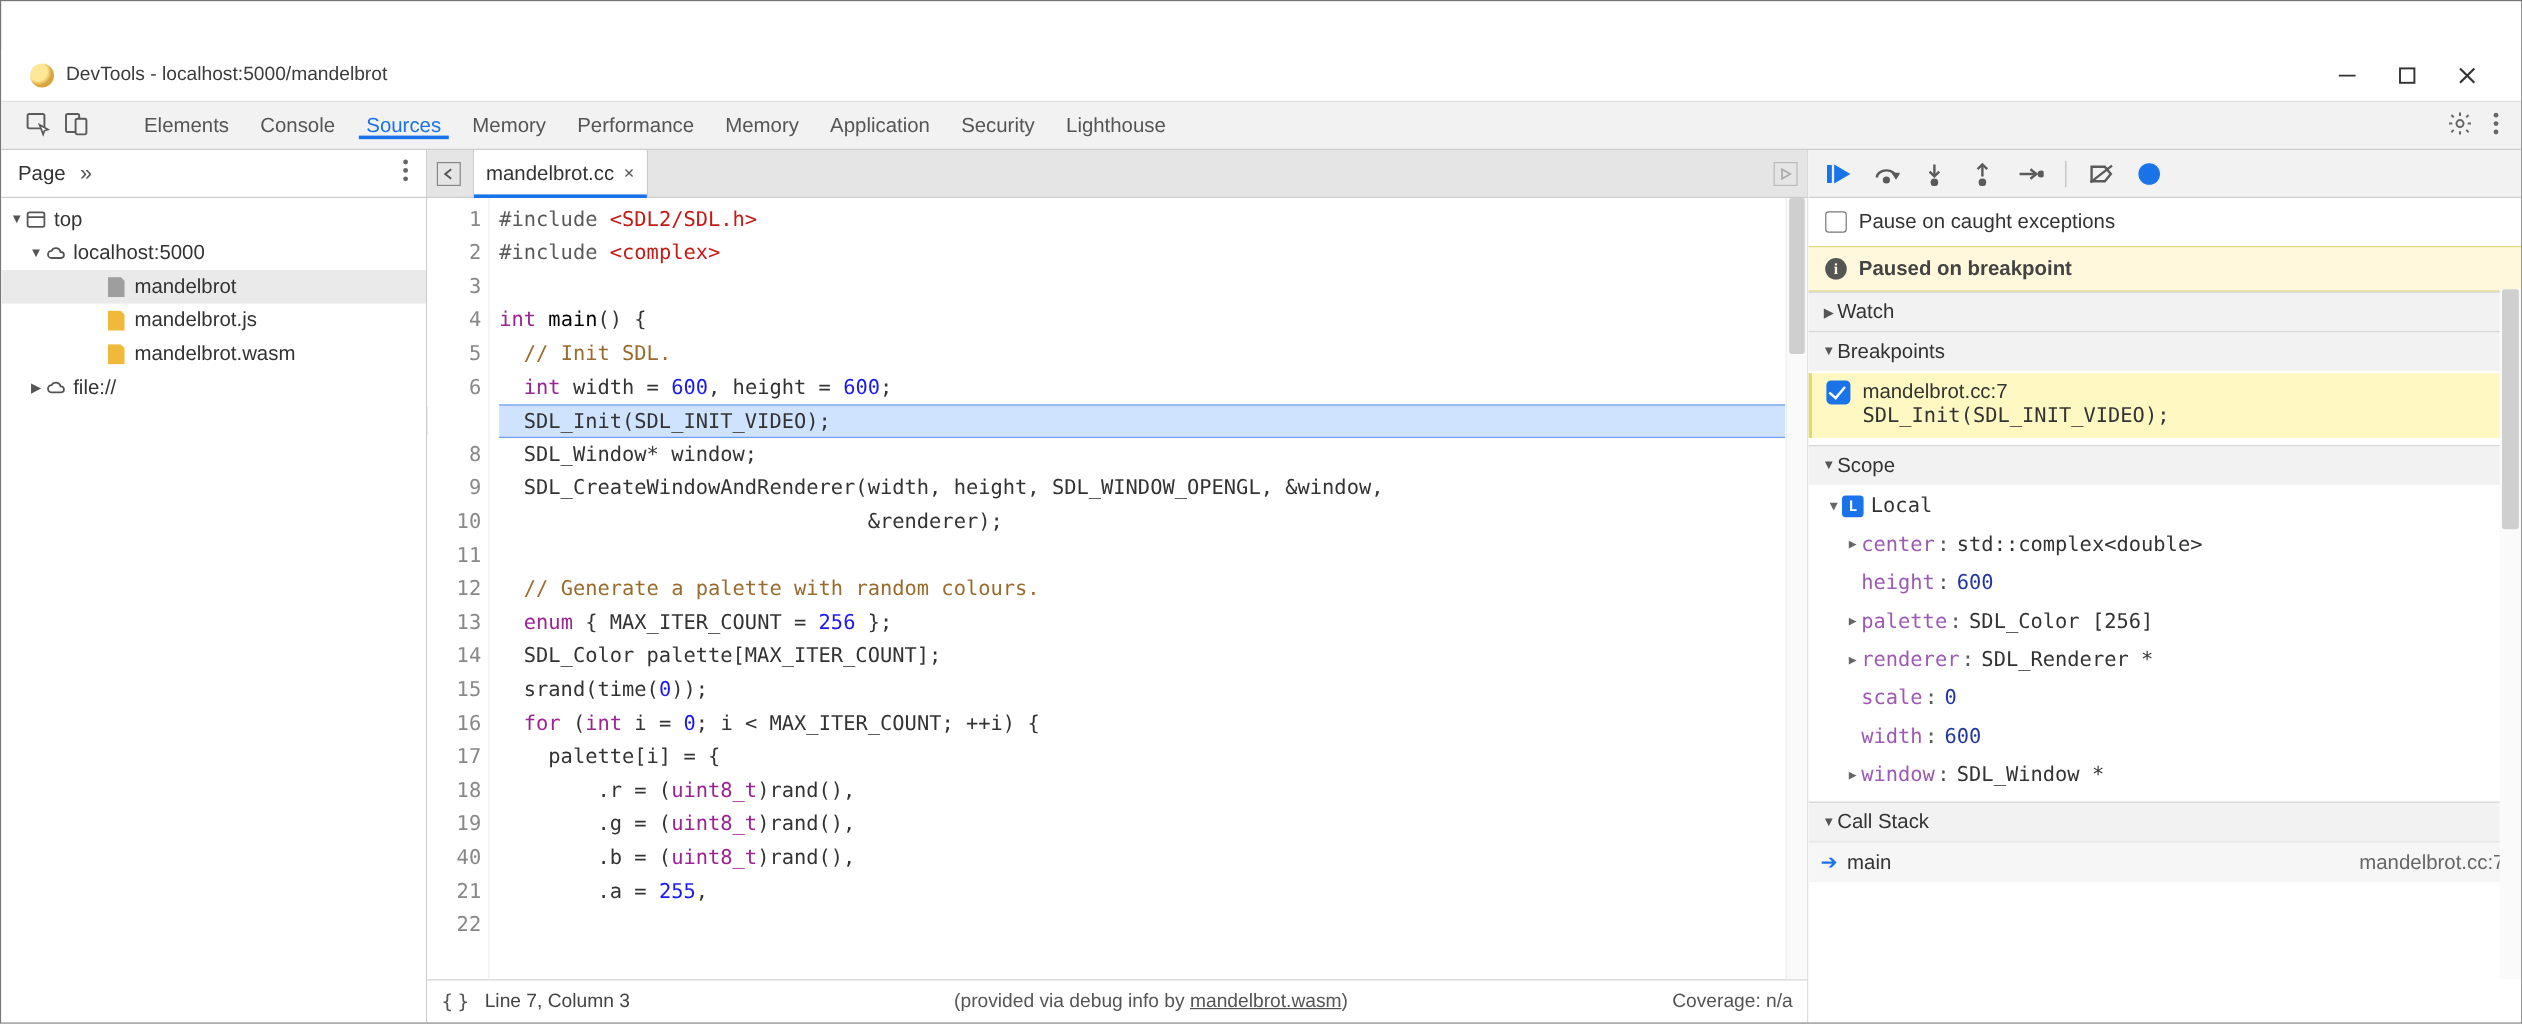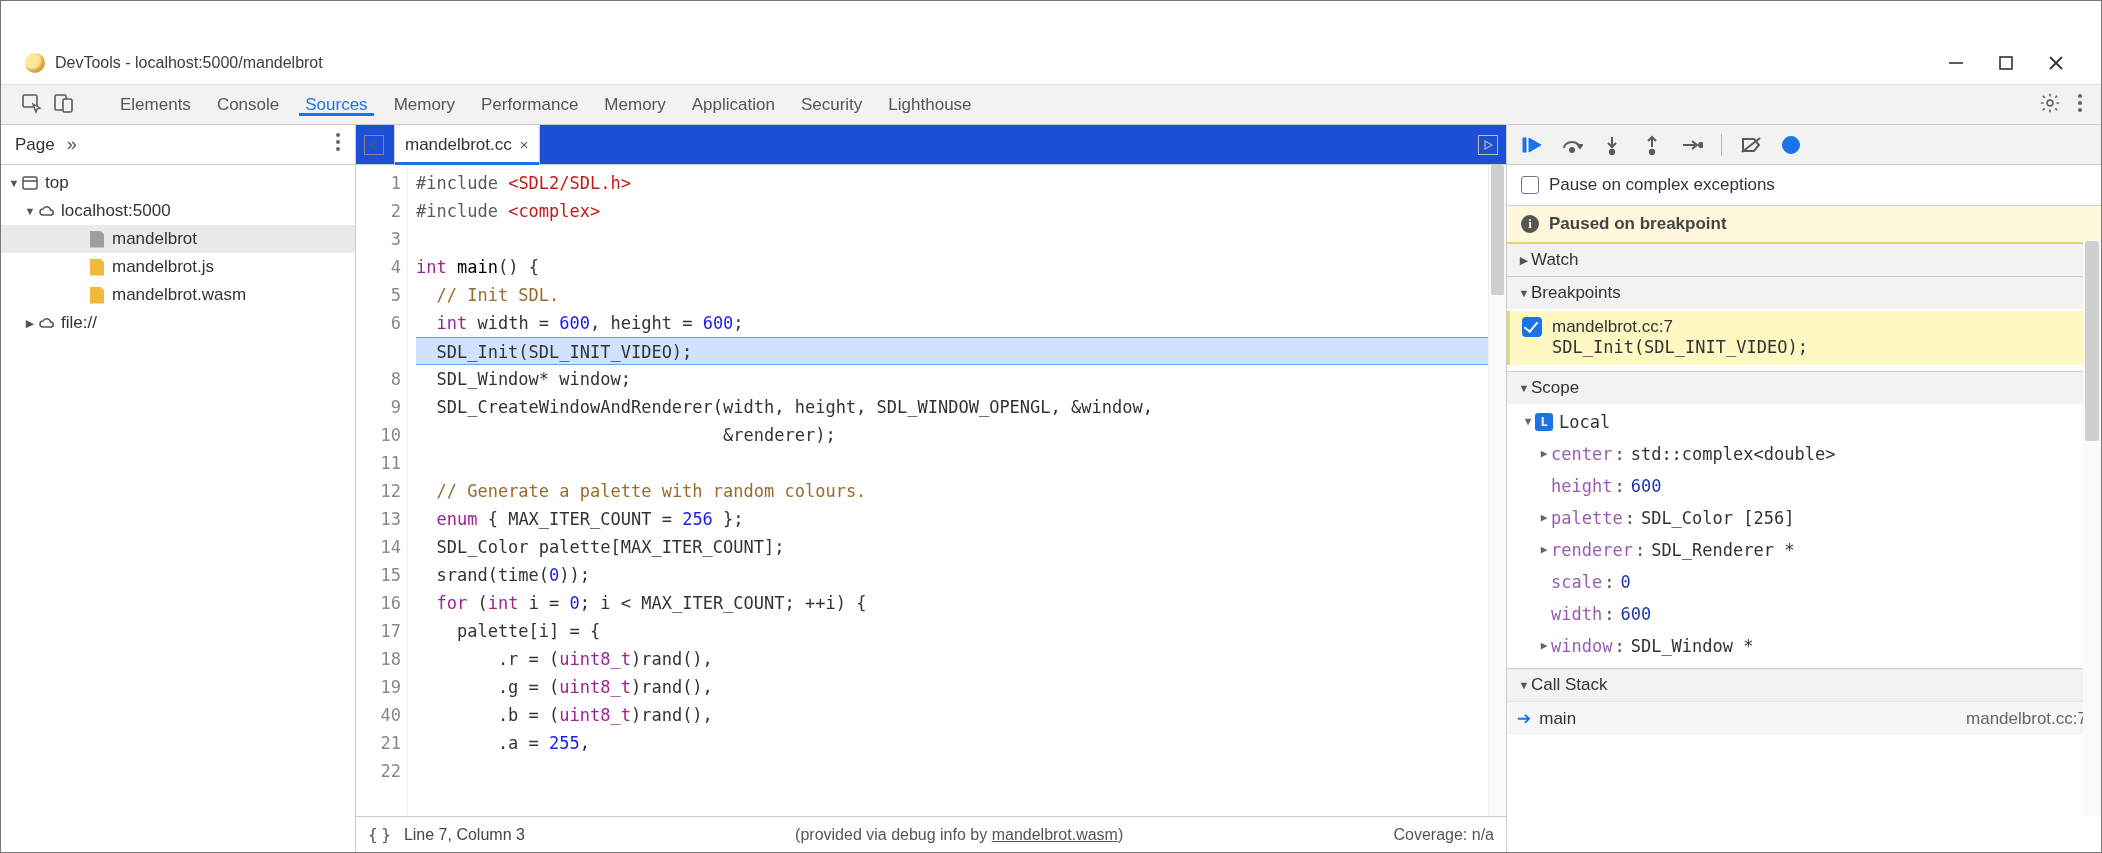--- a/index.html
+++ b/index.html
@@ -77,21 +77,21 @@
 .ico.doc, .ico.js, .ico.wasm { position:relative; }
 .ico.doc span, .ico.js span, .ico.wasm span {
   width:14px;height:17px;background:#9e9e9e;display:block;clip-path:polygon(0 0,72% 0,100% 22%,100% 100%,0 100%);
 }
 .ico.js span, .ico.wasm span { background:#f0b93a;}
 .indent1{padding-left:22px;} .indent3{padding-left:87px;}
 
 
 .center { flex:1; display:flex; flex-direction:column; min-width:0; border-right:1px solid #ccc; }
 .ed-tabs {
-  height:40px; display:flex; align-items:center; border-bottom:1px solid #ccc; background:#1d4ed8; padding:0 8px;
+  height:40px; display:flex; align-items:center; border-bottom:1px solid #ccc; background:#e5e5e5; padding:0 8px;
 }
 .ed-tabs .navbox { width:20px;height:20px;border:1px solid #888;display:flex;align-items:center;justify-content:center;margin-right:10px;}
 .ed-tabs .ftab {
   display:flex; align-items:center; padding:0 10px; height:100%;
   font-size:17px; color:#333; position:relative; background:#fff; border-left:1px solid #ccc; border-right:1px solid #ccc;
 }
 .ed-tabs .ftab.active::after {
   content:""; position:absolute; bottom:-1px; left:0; right:0; height:3px; background:#1a73e8;
 }
 .ed-tabs .ftab .close{ margin-left:8px; font-size:15px; color:#555;}
@@ -436,21 +436,21 @@
         <svg width="20" height="20" viewBox="0 0 20 20">
             <circle cx="10" cy="10" r="8.5" fill="#1a73e8" stroke="none"></circle>
             <rect x="6.5" y="5.5" width="2.6" height="9" fill="#fff"></rect>
             <rect x="10.9" y="5.5" width="2.6" height="9" fill="#fff"></rect>
           </svg>
       </span>
     </div>
 
     <div class="pause-check">
       <input type="checkbox" style="">
-      <span>Pause on complex exceptions</span>
+      <span>Pause on caught exceptions</span>
     </div>
 
     <div class="rscroll-outer">
     <div class="banner">
       <span class="info">i</span>
       <span>Paused on breakpoint</span>
     </div>
 
     <div class="section">
       <div class="sec-head">

